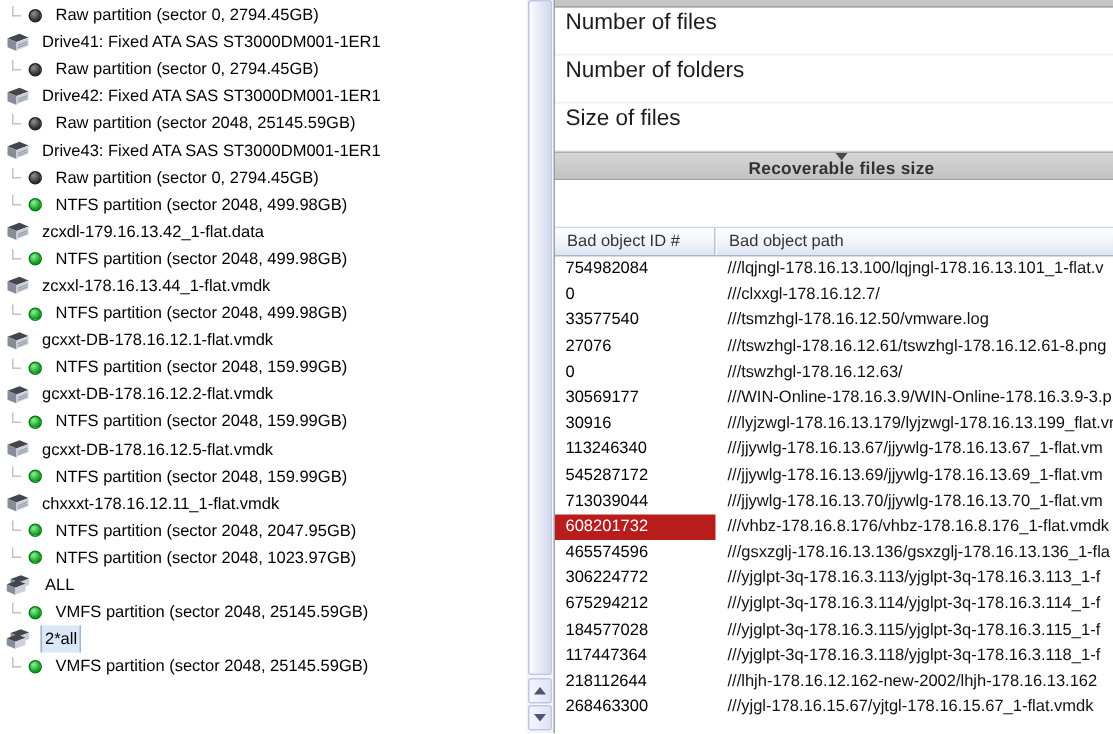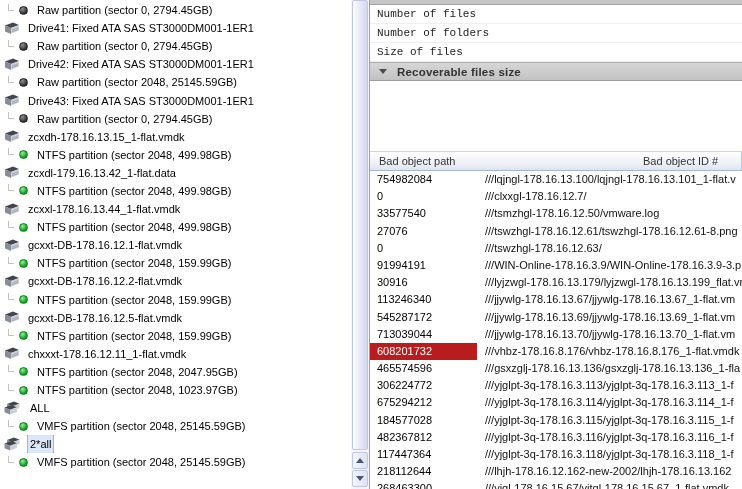--- a/index.html
+++ b/index.html
@@ -37,26 +37,26 @@
   .vbtn.up{top:452px;} .vbtn.down{top:470px;}
   .tri-up{width:0;height:0;border-left:4px solid transparent;border-right:4px solid transparent;
           border-bottom:5px solid #4c5674;}
   .tri-down{width:0;height:0;border-left:4px solid transparent;border-right:4px solid transparent;
           border-top:5px solid #4c5674;}
 
   
   #right{position:absolute;left:369px;top:0;width:373px;height:489px;background:#fff;
          border-left:1px solid #98a0a8;}
   #topband{height:5px;background:#c6c6c6;border-bottom:1px solid #a2a2a2;}
-  .prow{height:19px;line-height:19px;padding-left:7px;font-size:11px;color:#1c1c1c;
-        border-bottom:1px solid #efefef;white-space:nowrap;overflow:hidden;font-family:Liberation Mono, monospace;}
+  .prow{height:32px;line-height:19px;padding-left:7px;font-size:15px;color:#1c1c1c;
+        border-bottom:1px solid #efefef;white-space:nowrap;overflow:hidden;}
   #props-bottom{height:70px;overflow:hidden;}
   #sechdr{height:19px;display:flex;align-items:center;
           background:linear-gradient(#d6d6d6,#c2c2c2);
-          border-top:1px solid #aeaeae;border-bottom:1px solid #9e9e9e;}
+          border-top:1px solid #aeaeae;border-bottom:1px solid #9e9e9e;flex-direction:column;}
   #sechdr .tri-down{border-top-color:#4a4a4a;margin-left:9px;}
   .sectitle{margin-left:10px;font-weight:bold;font-size:11.5px;color:#333;letter-spacing:.2px;}
 
   
   #grid{position:absolute;left:0;right:0;top:151px;bottom:0;overflow:hidden;background:#fff;}
   .ghead{display:flex;height:20px;
          background:linear-gradient(#ffffff,#eef1f8 60%,#dde4f0);
          border-bottom:1px solid #a7b6d2;border-top:1px solid #cdd6e8;}
   .gh{font-size:11px;color:#333;line-height:18px;white-space:nowrap;overflow:hidden;}
   .gh-id{width:107px;padding-left:8px;border-right:1px solid #b9c6de;box-shadow:1px 0 0 #fff;}
@@ -134,32 +134,20 @@
         <span class="lbl">Drive43: Fixed ATA SAS ST3000DM001-1ER1</span>
       </div>
 
       <div class="trow raw">
         <span class="branch"></span>
 
         <span class="ic-circle"></span>
         <span class="lbl">Raw partition (sector 0, 2794.45GB)</span>
       </div>
 
-      <div class="trow vmdk">
-
-        <span class="ic-drive"><svg width="17" height="13" viewBox="0 0 17 13">
-            <polygon points="2,3.5 10,0.5 16,3 8,6" fill="#44464e"></polygon>
-            <polygon points="2,3.5 8,6 8,12 2,9.5" fill="#878d98"></polygon>
-            <polygon points="8,6 16,3 16,8.5 8,11.5" fill="#ccd1d9"></polygon>
-            <line x1="9" y1="8.2" x2="15.2" y2="5.7" stroke="#9aa1ad" stroke-width="0.9"></line>
-            <line x1="9" y1="9.8" x2="15.2" y2="7.3" stroke="#9aa1ad" stroke-width="0.9"></line>
-          </svg></span>
-
-        <span class="lbl">zcxdh-178.16.13.15_1-flat.vmdk</span>
-      </div>
 
       <div class="trow ntfs">
         <span class="branch"></span>
 
         <span class="ic-circle"></span>
         <span class="lbl">NTFS partition (sector 2048, 499.98GB)</span>
       </div>
 
       <div class="trow vmdk">
 
@@ -355,22 +343,22 @@
       </div>
 
     <div id="sechdr">
       <span class="tri-down"></span>
       <span class="sectitle">Recoverable files size</span>
     </div>
 
 
     <div id="grid">
       <div class="ghead">
+        <div class="gh gh-id">Bad object ID #</div>
         <div class="gh gh-path">Bad object path</div>
-        <div class="gh gh-id">Bad object ID #</div>
       </div>
       <div class="gbody">
 
           <div class="grow">
             <div class="gc gc-id">754982084</div>
             <div class="gc gc-path">///lqjngl-178.16.13.100/lqjngl-178.16.13.101_1-flat.v</div>
           </div>
 
           <div class="grow">
             <div class="gc gc-id">0</div>
@@ -386,21 +374,21 @@
             <div class="gc gc-id">27076</div>
             <div class="gc gc-path">///tswzhgl-178.16.12.61/tswzhgl-178.16.12.61-8.png</div>
           </div>
 
           <div class="grow">
             <div class="gc gc-id">0</div>
             <div class="gc gc-path">///tswzhgl-178.16.12.63/</div>
           </div>
 
           <div class="grow">
-            <div class="gc gc-id">91994191</div>
+            <div class="gc gc-id">30569177</div>
             <div class="gc gc-path">///WIN-Online-178.16.3.9/WIN-Online-178.16.3.9-3.p</div>
           </div>
 
           <div class="grow">
             <div class="gc gc-id">30916</div>
             <div class="gc gc-path">///lyjzwgl-178.16.13.179/lyjzwgl-178.16.13.199_flat.vm</div>
           </div>
 
           <div class="grow">
             <div class="gc gc-id">113246340</div>
@@ -435,24 +423,20 @@
           <div class="grow">
             <div class="gc gc-id">675294212</div>
             <div class="gc gc-path">///yjglpt-3q-178.16.3.114/yjglpt-3q-178.16.3.114_1-f</div>
           </div>
 
           <div class="grow">
             <div class="gc gc-id">184577028</div>
             <div class="gc gc-path">///yjglpt-3q-178.16.3.115/yjglpt-3q-178.16.3.115_1-f</div>
           </div>
 
-          <div class="grow">
-            <div class="gc gc-id">482367812</div>
-            <div class="gc gc-path">///yjglpt-3q-178.16.3.116/yjglpt-3q-178.16.3.116_1-f</div>
-          </div>
 
           <div class="grow">
             <div class="gc gc-id">117447364</div>
             <div class="gc gc-path">///yjglpt-3q-178.16.3.118/yjglpt-3q-178.16.3.118_1-f</div>
           </div>
 
           <div class="grow">
             <div class="gc gc-id">218112644</div>
             <div class="gc gc-path">///lhjh-178.16.12.162-new-2002/lhjh-178.16.13.162</div>
           </div>

